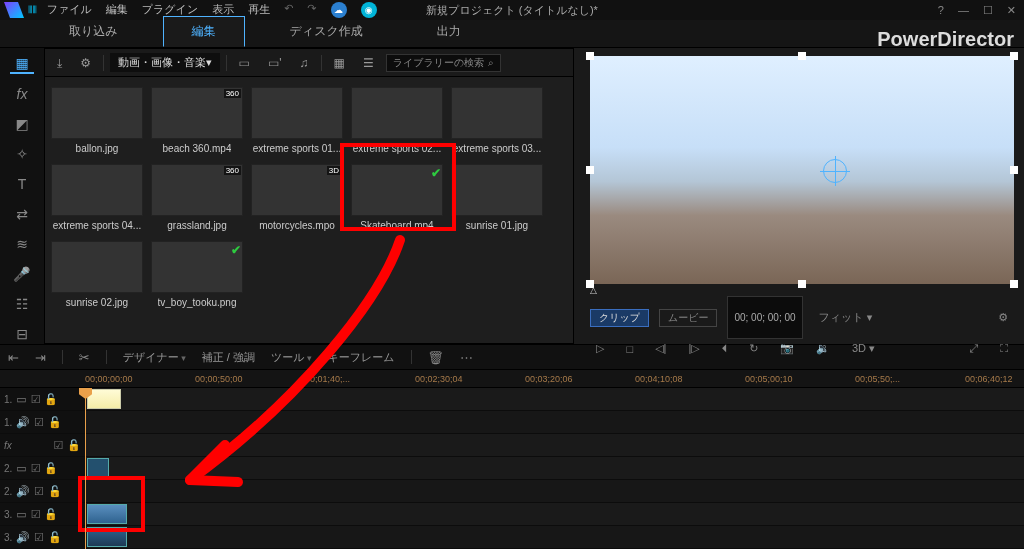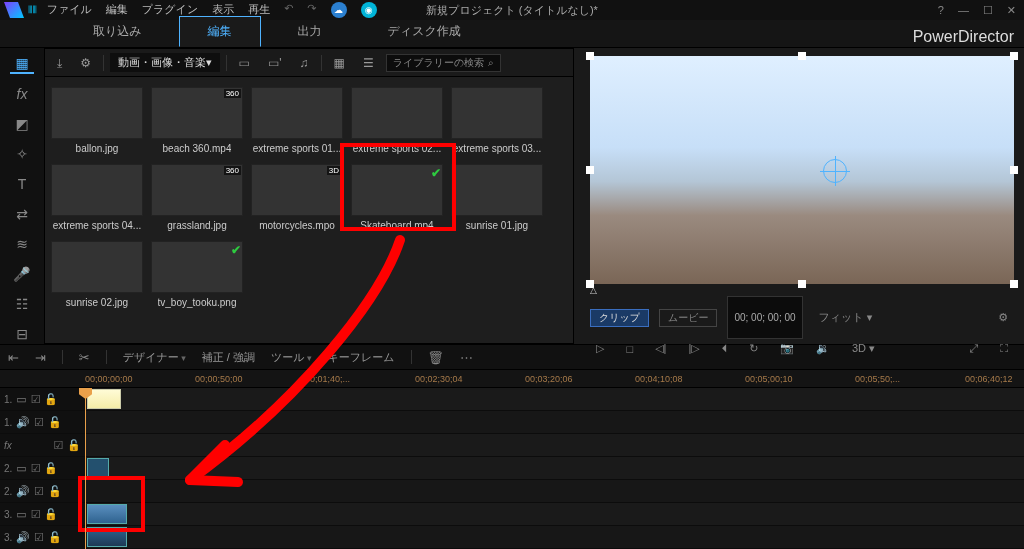--- a/index.html
+++ b/index.html
@@ -5,22 +5,22 @@
 *{margin:0;padding:0;box-sizing:border-box;font-family:"Meiryo",sans-serif;user-select:none}
 body{background:#1a1a1a;color:#ccc;width:1024px;height:549px;overflow:hidden;font-size:11px;position:relative}
 .titlebar{height:20px;background:#111;display:flex;align-items:center;padding:0 4px}
 .logo{width:20px;height:16px;background:linear-gradient(135deg,#7f3fff,#00c8ff);clip-path:polygon(0 0,70% 0,100% 100%,30% 100%);margin-right:4px}
 .soundwave{color:#00c8ff;font-size:10px;margin-right:10px}
 .menu{display:flex;gap:14px;font-size:11px;color:#bbb}
 .menu span{cursor:pointer}
 .title-center{position:absolute;left:50%;transform:translateX(-50%);color:#aaa;font-size:11px}
 .title-right{margin-left:auto;display:flex;align-items:center;gap:6px;color:#888}
 .winbtn{padding:0 4px;cursor:pointer}
-.branding{position:absolute;right:10px;top:28px;font-size:16px;color:#ddd;font-weight:400}
-.tabbar{height:28px;background:#151515;display:flex;align-items:flex-end;padding-left:64px;gap:8px;border-bottom:1px solid #000}
+.branding{position:absolute;right:10px;top:28px;font-size:20px;color:#ddd;font-weight:700}
+.tabbar{height:28px;background:#151515;display:flex;align-items:flex-end;padding-left:40px;gap:16px;border-bottom:1px solid #000}
 .tab{padding:6px 28px;color:#aaa;font-size:12px;cursor:pointer;border:1px solid transparent}
 .tab.active{color:#4fb3ff;border:1px solid #4fb3ff;border-bottom-color:#1a1a1a;background:#1a1a1a}
 .workspace{display:flex;height:296px}
 .tool-rail{width:44px;background:#111;display:flex;flex-direction:column;align-items:center;padding-top:6px;gap:10px}
 .tool-rail .ti{width:24px;height:22px;display:flex;align-items:center;justify-content:center;color:#888;cursor:pointer;font-size:14px}
 .tool-rail .ti.active{color:#4fb3ff;border-bottom:2px solid #4fb3ff}
 .media-panel{flex:0 0 530px;background:#1e1e1e;display:flex;flex-direction:column;border:1px solid #000}
 .media-toolbar{height:28px;background:#1a1a1a;display:flex;align-items:center;padding:0 6px;gap:6px;border-bottom:1px solid #000}
 .mt-btn{padding:2px 6px;color:#999;cursor:pointer;font-size:12px}
 .mt-drop{background:#0e0e0e;color:#ddd;padding:2px 8px;font-size:11px;display:flex;align-items:center;gap:0;cursor:pointer}
@@ -103,22 +103,22 @@
     <span class="winbtn">☐</span>
     <span class="winbtn">✕</span>
   </div>
 </div>
 
 <div class="branding">PowerDirector</div>
 
 <div class="tabbar">
   <div class="tab">取り込み</div>
   <div class="tab active">編集</div>
+  <div class="tab">ディスク作成</div>
   <div class="tab">出力</div>
-  <div class="tab">ディスク作成</div>
 </div>
 
 <div class="workspace">
   <div class="tool-rail">
     <div class="ti active">▦</div>
     <div class="ti">
         <i>fx</i>
       </div>
     <div class="ti">◩</div>
     <div class="ti">✧</div>

